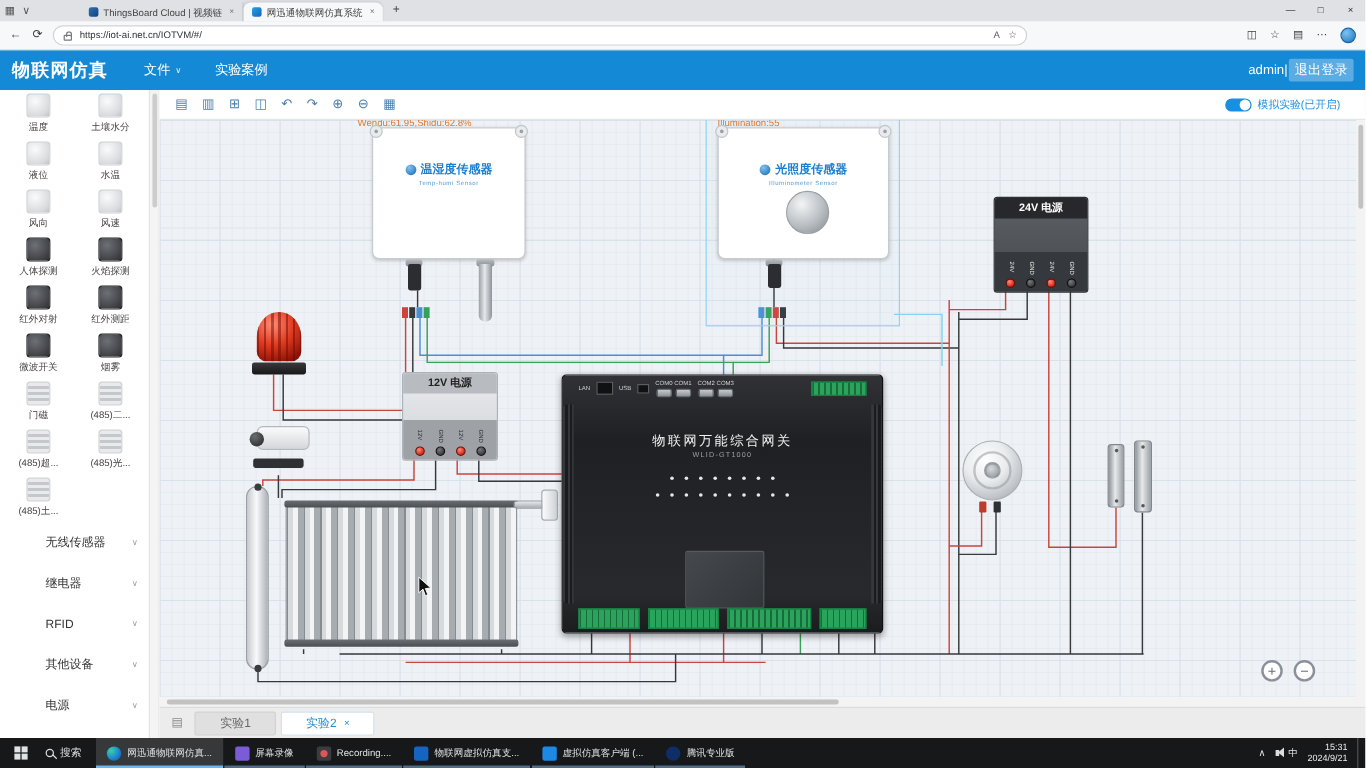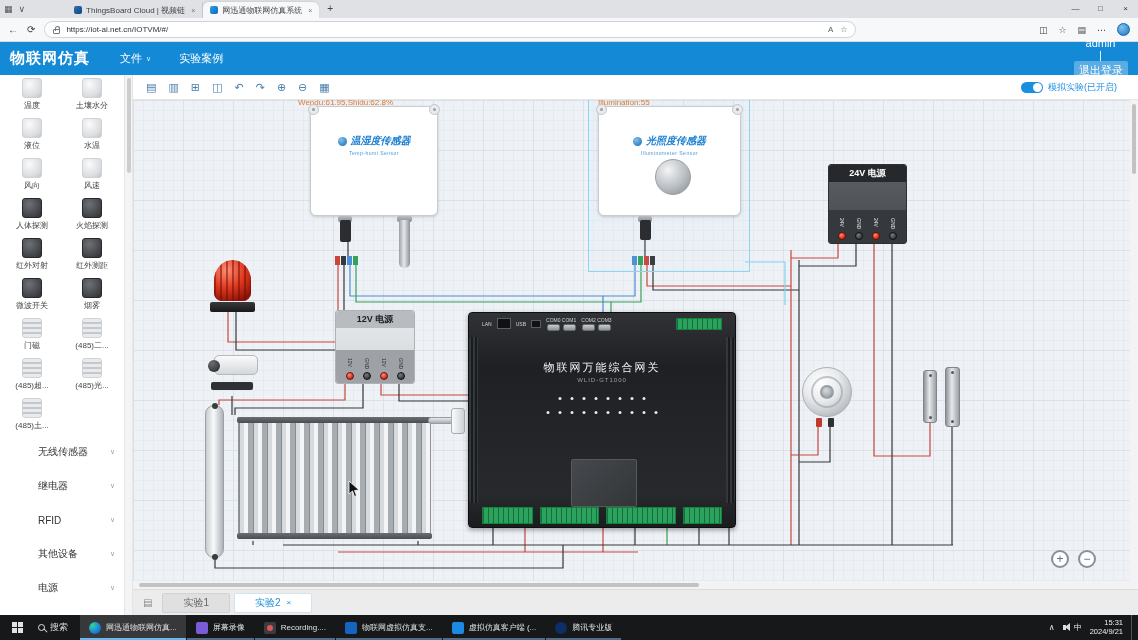--- a/index.html
+++ b/index.html
@@ -33,21 +33,21 @@
   .addr-right { display:flex; gap:7px; font-size:8px; color:#5a5e63; }
   .nav-right { margin-left:auto; display:flex; align-items:center; gap:11px; }
   .nav-right .navico { font-size:9px; }
   .avatar { width:13px; height:13px; border-radius:50%; background:radial-gradient(circle at 35% 30%,#7ec3f0,#1d74c0); border:1px solid #1565a8; }
 
   
   .appheader { position:absolute; top:42px; left:0; right:0; height:33px; background:#1489d6; color:#fff; display:flex; align-items:center; }
   .brand { font-size:15px; font-weight:bold; margin:0 30px 0 10px; letter-spacing:1px; }
   .hmenu { font-size:11px; margin-right:28px; display:flex; align-items:center; gap:4px; }
   .hmenu .caret { font-size:7px; opacity:.9; }
-  .huser { margin-left:auto; margin-right:10px; font-size:11px; display:flex; align-items:center;flex-direction:column; }
+  .huser { margin-left:auto; margin-right:10px; font-size:11px; display:flex; align-items:center; }
   .logout { background:rgba(255,255,255,.3); padding:2px 5px; border-radius:2px; margin-left:1px; }
 
   
   .sidebar { position:absolute; top:75px; left:0; width:125px; bottom:25px; background:#fff; border-right:1px solid #e4e4e4; overflow:hidden; }
   .sgrid { display:grid; grid-template-columns:repeat(2,1fr); padding:3px 2px 4px; row-gap:7px; }
   .sitem { display:flex; flex-direction:column; align-items:center; gap:2px; }
   .sicon { width:20px; height:20px; border-radius:3px; background:radial-gradient(circle at 35% 30%,#fbfbfc,#d9dbde 70%,#bfc2c6); border:1px solid #cfd2d6; }
   .sgrid .sitem:nth-child(7) .sicon,.sgrid .sitem:nth-child(8) .sicon,.sgrid .sitem:nth-child(9) .sicon,
   .sgrid .sitem:nth-child(10) .sicon,.sgrid .sitem:nth-child(11) .sicon,.sgrid .sitem:nth-child(12) .sicon
   { background:radial-gradient(circle at 35% 30%,#6d7075,#2e3033); border-color:#26282b; }
@@ -86,21 +86,21 @@
   .etab { height:20px; padding:0 20px; font-size:10px; color:#666; display:flex; align-items:center; background:#e0e0e0; border:1px solid #d2d2d2; border-radius:2px; }
   .etab.active { background:#fff; color:#1b8fd2; border-color:#cfe3f0; }
   .etab .eclose { margin-left:6px; font-size:8px; }
 
   
   .dev { position:absolute; }
   .sensorbox { background:#fff; border:1px solid #c7ccd1; border-radius:6px; box-shadow:0 1px 3px rgba(0,0,0,.18); position:absolute; inset:0; }
   .ear { position:absolute; width:11px; height:11px; background:#e9ebed; border:1px solid #c0c5ca; border-radius:50%; top:-3px; }
   .ear::after { content:""; position:absolute; left:3px; top:3px; width:3px; height:3px; border-radius:50%; background:#9aa0a5; }
   .ear.l { left:-3px; } .ear.r { right:-3px; }
-  .dlogo { margin-top:27px; display:flex; align-items:center; justify-content:center; gap:4px; color:#1b7fd0; font-size:10px; font-weight:bold; font-style:italic; }
+  .dlogo { margin-top:27px; display:flex; align-items:center; justify-content:center; gap:4px; color:#1b7fd0; font-size:10px; font-weight:bold; }
   .dlogo .bubble { width:9px; height:9px; border-radius:50%; background:radial-gradient(circle at 35% 30%,#7fc3ef,#1565b0); flex:0 0 auto; }
   .dlogo-en { text-align:center; font-size:5px; color:#4a9ad8; margin-top:2px; letter-spacing:.5px; }
   .reading { position:absolute; color:#e07a30; font-size:8px; white-space:nowrap; }
   .gland { position:absolute; width:11px; background:#2b2d30; border-radius:2px; }
   .nut { position:absolute; height:6px; background:linear-gradient(180deg,#b9bec3,#878d93); border-radius:2px; }
   .probe { position:absolute; background:linear-gradient(90deg,#9aa0a6,#e6e9eb 45%,#8c9298); border-radius:0 0 5px 5px; }
   .dome { position:absolute; border-radius:50%; background:radial-gradient(circle at 35% 30%,#f3f4f5,#b9bec3 55%,#84898e); border:1px solid #9aa0a5; }
   .selrect { position:absolute; border:1px solid #8ed6f0; background:rgba(150,220,245,.04); }
 
   .psu { border-radius:3px; }

